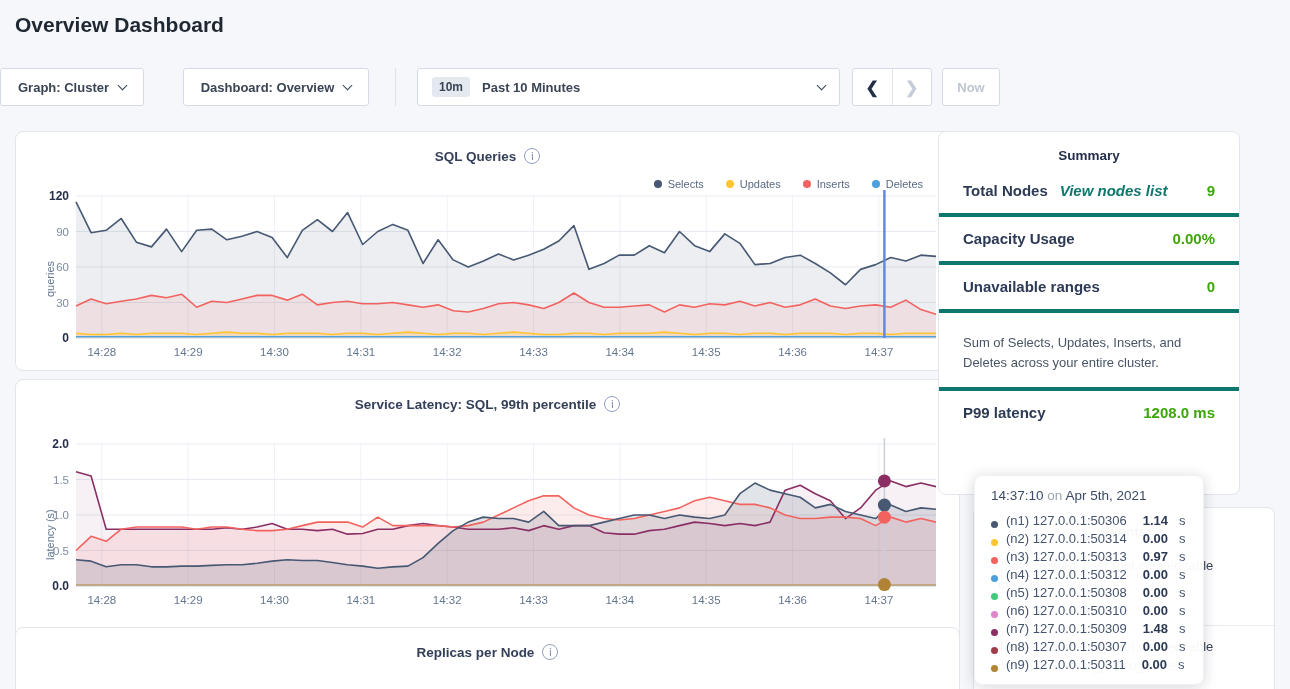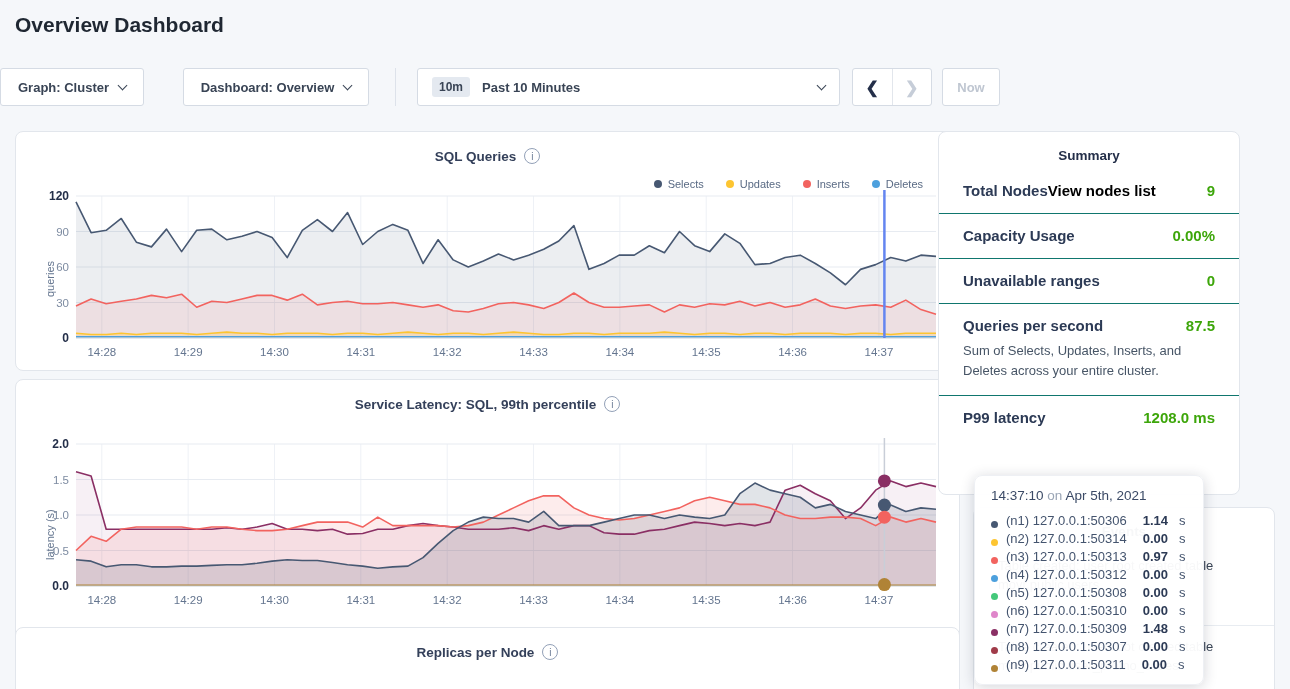--- a/index.html
+++ b/index.html
@@ -42,24 +42,24 @@
   .chart-wrap { position:absolute; left:16px; }
   .ylabel { position:absolute; font-size:11px; color:#64758f; transform:rotate(-90deg);
     transform-origin:left top; white-space:nowrap; }
   svg text.xt { font-size:11.5px; fill:#64758f; font-family:"Liberation Sans",sans-serif; }
   svg text.yt { font-size:11.5px; fill:#7d8ba1; font-family:"Liberation Sans",sans-serif; }
   svg text.yt-b { font-size:12px; font-weight:bold; fill:#242f49; }
 
   
   .sum-title { text-align:center; padding:16px 0 6px; font-size:13.5px; font-weight:bold; color:#242f49; }
   .sum-row { padding:13px 24px 14px; }
-  .sum-row + .sum-row { border-top:1px solid #0f766e; }
-  .sum-head { display:flex; align-items:center; }
+  .sum-row + .sum-row { border-top:4px solid #0f766e; }
+  .sum-head { display:flex; align-items:center; gap:12px; }
   .sum-label { font-size:15px; font-weight:bold; color:#2c3a55; }
-  .sum-link { font-size:15px; font-weight:bold; color:#000000; text-decoration:none; cursor:pointer; }
+  .sum-link { font-size:15px; font-weight:bold; color:#0f766e; text-decoration:none; cursor:pointer;font-style:italic; }
   .sum-value { margin-left:auto; font-size:15px; font-weight:bold; color:#3da60a; }
   .sum-note { margin-top:7px; font-size:13px; line-height:1.55; color:#475566; }
 
   
   .event-item { padding:12px 24px; font-size:13px; line-height:1.45; color:#394455; }
   .event-item:first-of-type { padding-bottom:30px; border-bottom:1px solid #e8ecf1; }
 
   
   .tooltip { position:absolute; left:974px; top:475px; width:230px; z-index:20;
     background:rgba(255,255,255,0.96); border-radius:8px; padding:12px 16px 12px;
@@ -242,24 +242,20 @@
           <span class="sum-value">0.00%</span>
         </div>
       </div>
       <div class="sum-row">
         <div class="sum-head">
           <span class="sum-label">Unavailable ranges</span>
           <span class="sum-value">0</span>
         </div>
       </div>
       <div class="sum-row">
-        <div class="sum-head">
-          <span class="sum-label">Queries per second</span>
-          <span class="sum-value">87.5</span>
-        </div>
         <div class="sum-note">Sum of Selects, Updates, Inserts, and Deletes across your entire cluster.</div>
       </div>
       <div class="sum-row">
         <div class="sum-head">
           <span class="sum-label">P99 latency</span>
           <span class="sum-value">1208.0 ms</span>
         </div>
       </div>
     </div>
 </div>

